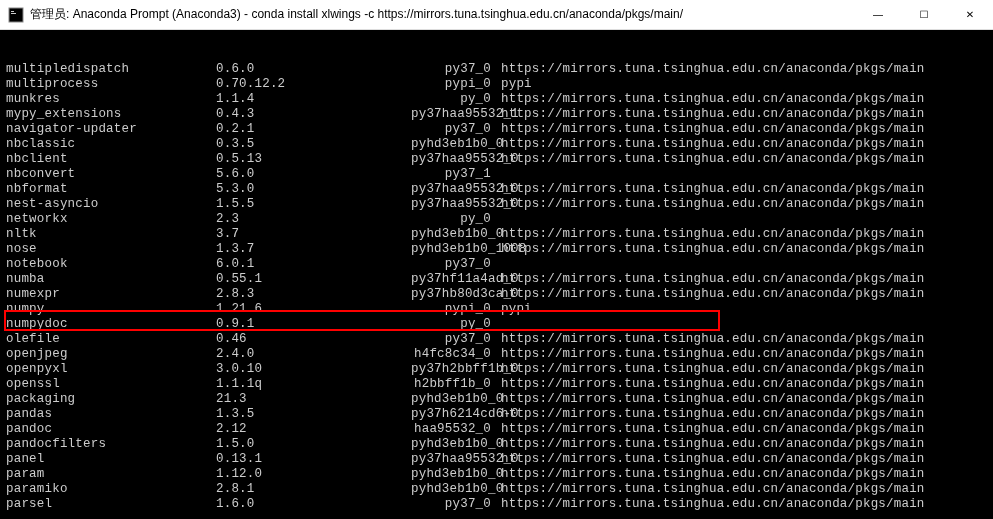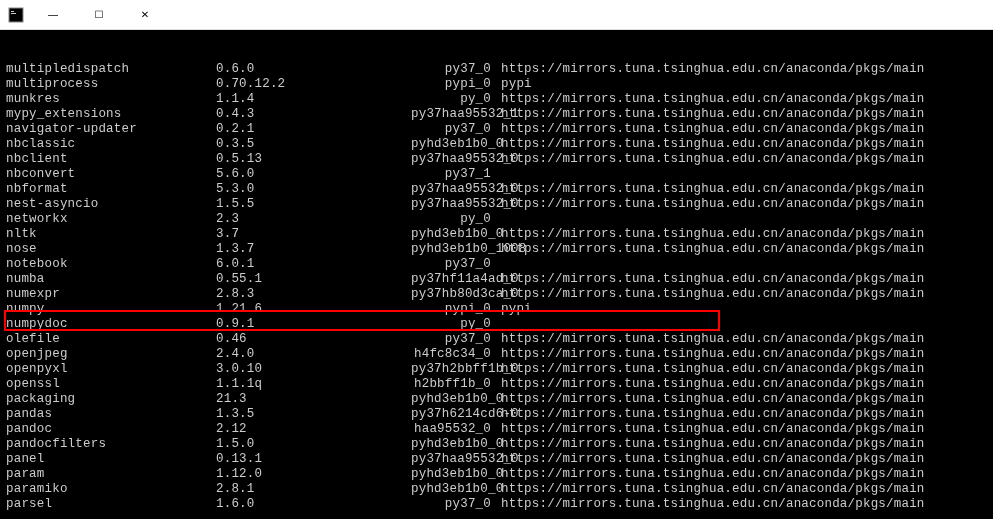--- a/index.html
+++ b/index.html
@@ -82,20 +82,21 @@
 <body>
 
 <div class="titlebar">
   <span class="app-icon">
     <svg width="16" height="16" viewBox="0 0 16 16">
         <rect x="1" y="1" width="14" height="14" fill="#000" stroke="#888"></rect>
         <rect x="3" y="4" width="3" height="1" fill="#ccc"></rect>
         <rect x="3" y="6" width="5" height="1" fill="#ccc"></rect>
       </svg>
   </span>
+  <span class="title-text">管理员: Anaconda Prompt (Anaconda3) - conda  install xlwings -c https://mirrors.tuna.tsinghua.edu.cn/anaconda/pkgs/main/</span>
   <div class="win-controls">
     <div class="win-btn">—</div>
     <div class="win-btn">☐</div>
     <div class="win-btn close">✕</div>
   </div>
 </div>
 
 <div class="terminal" id="terminal">
   
 <div class="row"><span class="col-name">multipledispatch</span><span class="col-version">0.6.0</span><span class="col-build">py37_0</span><span class="col-channel">https://mirrors.tuna.tsinghua.edu.cn/anaconda/pkgs/main</span></div><div class="row"><span class="col-name">multiprocess</span><span class="col-version">0.70.12.2</span><span class="col-build">pypi_0</span><span class="col-channel">pypi</span></div><div class="row"><span class="col-name">munkres</span><span class="col-version">1.1.4</span><span class="col-build">py_0</span><span class="col-channel">https://mirrors.tuna.tsinghua.edu.cn/anaconda/pkgs/main</span></div><div class="row"><span class="col-name">mypy_extensions</span><span class="col-version">0.4.3</span><span class="col-build">py37haa95532_1</span><span class="col-channel">https://mirrors.tuna.tsinghua.edu.cn/anaconda/pkgs/main</span></div><div class="row"><span class="col-name">navigator-updater</span><span class="col-version">0.2.1</span><span class="col-build">py37_0</span><span class="col-channel">https://mirrors.tuna.tsinghua.edu.cn/anaconda/pkgs/main</span></div><div class="row"><span class="col-name">nbclassic</span><span class="col-version">0.3.5</span><span class="col-build">pyhd3eb1b0_0</span><span class="col-channel">https://mirrors.tuna.tsinghua.edu.cn/anaconda/pkgs/main</span></div><div class="row"><span class="col-name">nbclient</span><span class="col-version">0.5.13</span><span class="col-build">py37haa95532_0</span><span class="col-channel">https://mirrors.tuna.tsinghua.edu.cn/anaconda/pkgs/main</span></div><div class="row"><span class="col-name">nbconvert</span><span class="col-version">5.6.0</span><span class="col-build">py37_1</span><span class="col-channel"></span></div><div class="row"><span class="col-name">nbformat</span><span class="col-version">5.3.0</span><span class="col-build">py37haa95532_0</span><span class="col-channel">https://mirrors.tuna.tsinghua.edu.cn/anaconda/pkgs/main</span></div><div class="row"><span class="col-name">nest-asyncio</span><span class="col-version">1.5.5</span><span class="col-build">py37haa95532_0</span><span class="col-channel">https://mirrors.tuna.tsinghua.edu.cn/anaconda/pkgs/main</span></div><div class="row"><span class="col-name">networkx</span><span class="col-version">2.3</span><span class="col-build">py_0</span><span class="col-channel"></span></div><div class="row"><span class="col-name">nltk</span><span class="col-version">3.7</span><span class="col-build">pyhd3eb1b0_0</span><span class="col-channel">https://mirrors.tuna.tsinghua.edu.cn/anaconda/pkgs/main</span></div><div class="row"><span class="col-name">nose</span><span class="col-version">1.3.7</span><span class="col-build">pyhd3eb1b0_1008</span><span class="col-channel">https://mirrors.tuna.tsinghua.edu.cn/anaconda/pkgs/main</span></div><div class="row"><span class="col-name">notebook</span><span class="col-version">6.0.1</span><span class="col-build">py37_0</span><span class="col-channel"></span></div><div class="row"><span class="col-name">numba</span><span class="col-version">0.55.1</span><span class="col-build">py37hf11a4ad_0</span><span class="col-channel">https://mirrors.tuna.tsinghua.edu.cn/anaconda/pkgs/main</span></div><div class="row"><span class="col-name">numexpr</span><span class="col-version">2.8.3</span><span class="col-build">py37hb80d3ca_0</span><span class="col-channel">https://mirrors.tuna.tsinghua.edu.cn/anaconda/pkgs/main</span></div><div class="row"><span class="col-name">numpy</span><span class="col-version">1.21.6</span><span class="col-build">pypi_0</span><span class="col-channel">pypi</span></div><div class="row"><span class="col-name">numpydoc</span><span class="col-version">0.9.1</span><span class="col-build">py_0</span><span class="col-channel"></span></div><div class="row"><span class="col-name">olefile</span><span class="col-version">0.46</span><span class="col-build">py37_0</span><span class="col-channel">https://mirrors.tuna.tsinghua.edu.cn/anaconda/pkgs/main</span></div><div class="row"><span class="col-name">openjpeg</span><span class="col-version">2.4.0</span><span class="col-build">h4fc8c34_0</span><span class="col-channel">https://mirrors.tuna.tsinghua.edu.cn/anaconda/pkgs/main</span></div><div class="row"><span class="col-name">openpyxl</span><span class="col-version">3.0.10</span><span class="col-build">py37h2bbff1b_0</span><span class="col-channel">https://mirrors.tuna.tsinghua.edu.cn/anaconda/pkgs/main</span></div><div class="row"><span class="col-name">openssl</span><span class="col-version">1.1.1q</span><span class="col-build">h2bbff1b_0</span><span class="col-channel">https://mirrors.tuna.tsinghua.edu.cn/anaconda/pkgs/main</span></div><div class="row"><span class="col-name">packaging</span><span class="col-version">21.3</span><span class="col-build">pyhd3eb1b0_0</span><span class="col-channel">https://mirrors.tuna.tsinghua.edu.cn/anaconda/pkgs/main</span></div><div class="row"><span class="col-name">pandas</span><span class="col-version">1.3.5</span><span class="col-build">py37h6214cd6-0</span><span class="col-channel">https://mirrors.tuna.tsinghua.edu.cn/anaconda/pkgs/main</span></div><div class="row"><span class="col-name">pandoc</span><span class="col-version">2.12</span><span class="col-build">haa95532_0</span><span class="col-channel">https://mirrors.tuna.tsinghua.edu.cn/anaconda/pkgs/main</span></div><div class="row"><span class="col-name">pandocfilters</span><span class="col-version">1.5.0</span><span class="col-build">pyhd3eb1b0_0</span><span class="col-channel">https://mirrors.tuna.tsinghua.edu.cn/anaconda/pkgs/main</span></div><div class="row"><span class="col-name">panel</span><span class="col-version">0.13.1</span><span class="col-build">py37haa95532_0</span><span class="col-channel">https://mirrors.tuna.tsinghua.edu.cn/anaconda/pkgs/main</span></div><div class="row"><span class="col-name">param</span><span class="col-version">1.12.0</span><span class="col-build">pyhd3eb1b0_0</span><span class="col-channel">https://mirrors.tuna.tsinghua.edu.cn/anaconda/pkgs/main</span></div><div class="row"><span class="col-name">paramiko</span><span class="col-version">2.8.1</span><span class="col-build">pyhd3eb1b0_0</span><span class="col-channel">https://mirrors.tuna.tsinghua.edu.cn/anaconda/pkgs/main</span></div><div class="row"><span class="col-name">parsel</span><span class="col-version">1.6.0</span><span class="col-build">py37_0</span><span class="col-channel">https://mirrors.tuna.tsinghua.edu.cn/anaconda/pkgs/main</span></div><div class="hl" style="top: 280px; height: 21px;"></div></div>

